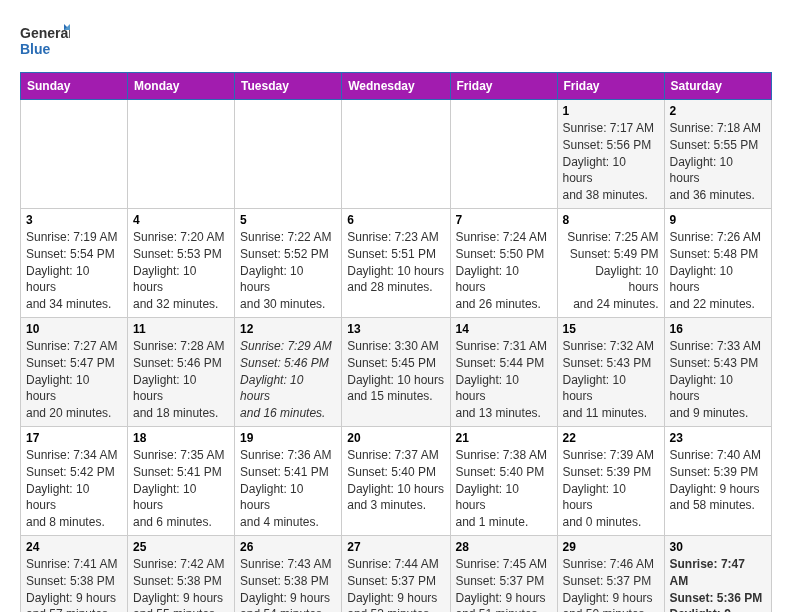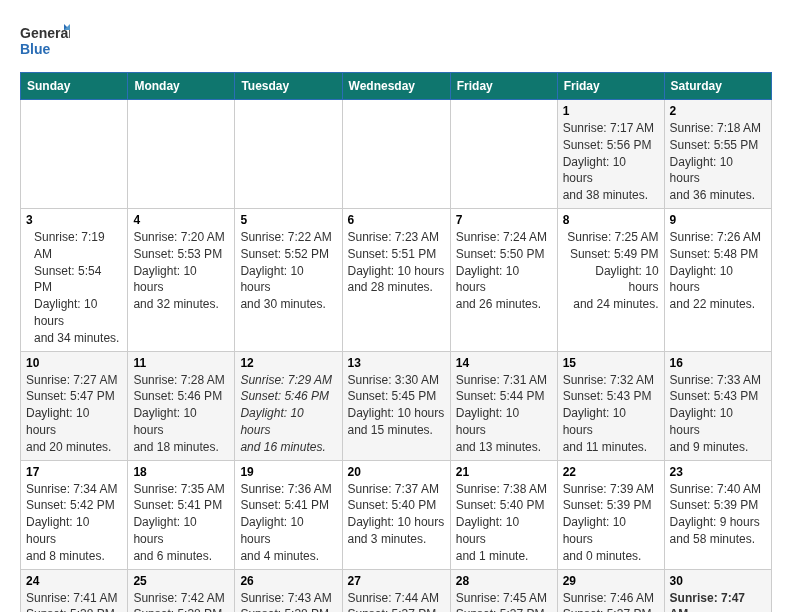--- a/index.html
+++ b/index.html
@@ -32,21 +32,21 @@
     .subtitle {
       font-size: 14px;
       color: #555;
     }
     table {
       width: 100%;
       border-collapse: collapse;
       font-size: 11px;
     }
     thead tr th {
-      background-color: #0f766e;
+      background-color: #a21caf;
       color: #fff;
       text-align: left;
       padding: 6px 6px;
       font-size: 12px;
       font-weight: bold;
       border: 1px solid #2a6db5;
     }
     tbody tr td {
       border: 1px solid #ccc;
       vertical-align: top;
@@ -125,21 +125,21 @@
           <span class="day-num">2</span>
           <div class="day-info" style="white-space: pre-line;">Sunrise: 7:18 AM
 Sunset: 5:55 PM
 Daylight: 10 hours
 and 36 minutes.</div>
         </td>
       </tr>
       <tr>
         <td>
           <span class="day-num">3</span>
-          <div class="day-info" style="white-space: pre-line; margin-left: 8px;">Sunrise: 7:19 AM
+          <div class="day-info" style="white-space: pre-line;">Sunrise: 7:19 AM
 Sunset: 5:54 PM
 Daylight: 10 hours
 and 34 minutes.</div>
         </td>
         <td>
           <span class="day-num">4</span>
           <div class="day-info" style="white-space: pre-line;">Sunrise: 7:20 AM
 Sunset: 5:53 PM
 Daylight: 10 hours
 and 32 minutes.</div>

